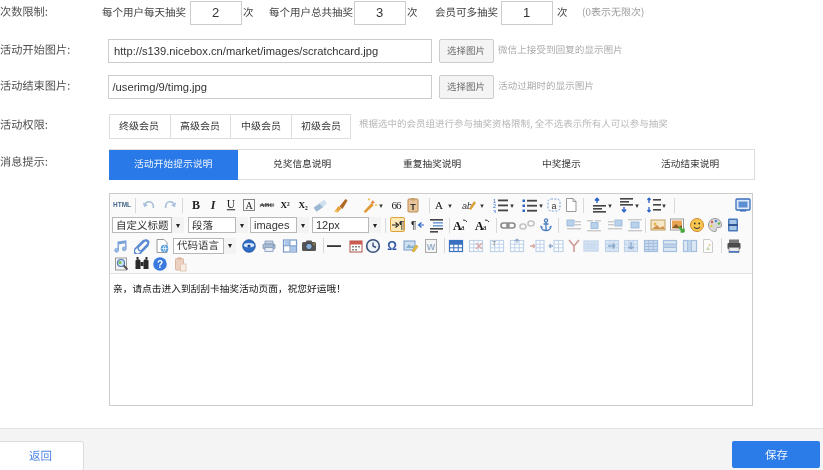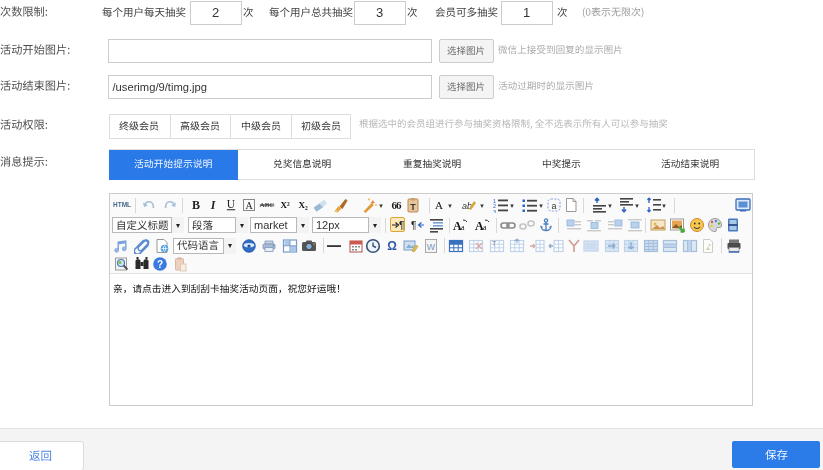--- a/index.html
+++ b/index.html
@@ -71,20 +71,21 @@
 <svg style="position:absolute;left:0.0px;top:42.9px;overflow:visible" width="70" height="13" fill="#4d4d4d">
       <path transform="translate(0.00 10.75) scale(0.01120 -0.01120)" d="M91 774C152 741 236 693 278 662L322 724C279 752 194 798 133 827ZM42 499C103 466 186 418 227 390L269 452C226 480 142 525 83 554ZM65 -16 129 -67C188 26 258 151 311 257L256 306C198 193 119 61 65 -16ZM320 547V475H609V309H392V-79H462V-36H819V-74H891V309H680V475H957V547H680V722C767 737 848 756 914 778L854 836C743 797 540 765 367 747C375 730 385 701 389 683C460 690 535 699 609 710V547ZM462 32V240H819V32Z"></path>
       <path transform="translate(11.20 10.75) scale(0.01120 -0.01120)" d="M89 758V691H476V758ZM653 823C653 752 653 680 650 609H507V537H647C635 309 595 100 458 -25C478 -36 504 -61 517 -79C664 61 707 289 721 537H870C859 182 846 49 819 19C809 7 798 4 780 4C759 4 706 4 650 10C663 -12 671 -43 673 -64C726 -68 781 -68 812 -65C844 -62 864 -53 884 -27C919 17 931 159 945 571C945 582 945 609 945 609H724C726 680 727 752 727 823ZM89 44 90 45V43C113 57 149 68 427 131L446 64L512 86C493 156 448 275 410 365L348 348C368 301 388 246 406 194L168 144C207 234 245 346 270 451H494V520H54V451H193C167 334 125 216 111 183C94 145 81 118 65 113C74 95 85 59 89 44Z"></path>
       <path transform="translate(22.40 10.75) scale(0.01120 -0.01120)" d="M649 703V418H369V461V703ZM52 418V346H288C274 209 223 75 54 -28C74 -41 101 -66 114 -84C299 33 351 189 365 346H649V-81H726V346H949V418H726V703H918V775H89V703H293V461L292 418Z"></path>
       <path transform="translate(33.60 10.75) scale(0.01120 -0.01120)" d="M462 327V-80H531V-36H833V-78H905V327ZM531 31V259H833V31ZM429 407C458 419 501 423 873 452C886 426 897 402 905 381L969 414C938 491 868 608 800 695L740 666C774 622 808 569 838 517L519 497C585 587 651 703 705 819L627 841C577 714 495 580 468 544C443 508 423 484 404 480C413 460 425 423 429 407ZM202 565H316C304 437 281 329 247 241C213 268 178 295 144 319C163 390 184 477 202 565ZM65 292C115 258 168 216 217 174C171 84 112 20 40 -19C56 -33 76 -60 86 -78C162 -31 223 34 271 124C309 87 342 52 364 21L410 82C385 115 347 154 303 193C349 305 377 448 389 630L345 637L333 635H216C229 703 240 770 248 831L178 836C171 774 161 705 148 635H43V565H134C113 462 88 363 65 292Z"></path>
       <path transform="translate(44.80 10.75) scale(0.01120 -0.01120)" d="M375 279C455 262 557 227 613 199L644 250C588 276 487 309 407 325ZM275 152C413 135 586 95 682 61L715 117C618 149 445 188 310 203ZM84 796V-80H156V-38H842V-80H917V796ZM156 29V728H842V29ZM414 708C364 626 278 548 192 497C208 487 234 464 245 452C275 472 306 496 337 523C367 491 404 461 444 434C359 394 263 364 174 346C187 332 203 303 210 285C308 308 413 345 508 396C591 351 686 317 781 296C790 314 809 340 823 353C735 369 647 396 569 432C644 481 707 538 749 606L706 631L695 628H436C451 647 465 666 477 686ZM378 563 385 570H644C608 531 560 496 506 465C455 494 411 527 378 563Z"></path>
       <path transform="translate(56.00 10.75) scale(0.01120 -0.01120)" d="M180 814V481C180 304 166 119 38 -23C57 -36 84 -64 97 -82C189 19 230 141 246 267H668V-80H749V344H254C257 390 258 435 258 481V504H903V581H621V839H542V581H258V814Z"></path>
       <path transform="translate(67.20 10.75) scale(0.01120 -0.01120)" d="M139 390C175 390 205 418 205 460C205 501 175 530 139 530C102 530 73 501 73 460C73 418 102 390 139 390ZM139 -13C175 -13 205 15 205 56C205 98 175 126 139 126C102 126 73 98 73 56C73 15 102 -13 139 -13Z"></path>
     </svg>
 <div style="position:absolute;left:108px;top:39px;width:324px;height:24px;border:1px solid #ccc;background:#fff"></div>
+<div style="position:absolute;left:114px;top:44.5px;font-size:11.2px;color:#333;white-space:pre;">http://s139.nicebox.cn/market/images/scratchcard.jpg</div>
 <div style="position:absolute;left:438.5px;top:38.5px;width:55px;height:24px;border:1px solid #ccc;background:#f4f4f4;border-radius:2px"></div>
 <svg style="position:absolute;left:447.0px;top:44.9px;overflow:visible" width="38" height="11" fill="#666">
       <path transform="translate(0.00 9.12) scale(0.00950 -0.00950)" d="M61 765C119 716 187 646 216 597L278 644C246 692 177 760 118 806ZM446 810C422 721 380 633 326 574C344 565 376 545 390 534C413 562 435 597 455 636H603V490H320V423H501C484 292 443 197 293 144C309 130 331 102 339 83C507 149 557 264 576 423H679V191C679 115 696 93 771 93C786 93 854 93 869 93C932 93 952 125 959 252C938 257 907 268 893 282C890 177 886 163 861 163C847 163 792 163 782 163C756 163 753 166 753 191V423H951V490H678V636H909V701H678V836H603V701H485C498 731 509 763 518 795ZM251 456H56V386H179V83C136 63 90 27 45 -15L95 -80C152 -18 206 34 243 34C265 34 296 5 335 -19C401 -58 484 -68 600 -68C698 -68 867 -63 945 -58C946 -36 958 1 966 20C867 10 715 3 601 3C495 3 411 9 349 46C301 74 278 98 251 100Z"></path>
       <path transform="translate(9.50 9.12) scale(0.00950 -0.00950)" d="M177 839V639H46V569H177V356C124 340 75 326 36 315L55 242L177 281V12C177 -1 172 -5 160 -6C148 -6 109 -7 66 -5C76 -26 85 -57 88 -76C152 -76 191 -75 216 -62C241 -50 250 -29 250 12V305L366 343L356 412L250 379V569H369V639H250V839ZM804 719C768 667 719 621 662 581C610 621 566 667 532 719ZM396 787V719H460C497 652 546 594 604 544C526 497 438 462 353 441C367 426 385 398 393 380C484 407 577 447 660 500C738 446 829 405 928 379C938 399 959 427 974 442C880 462 794 496 720 542C799 602 866 677 909 765L864 790L851 787ZM620 412V324H417V256H620V153H366V85H620V-82H695V85H957V153H695V256H885V324H695V412Z"></path>
       <path transform="translate(19.00 9.12) scale(0.00950 -0.00950)" d="M375 279C455 262 557 227 613 199L644 250C588 276 487 309 407 325ZM275 152C413 135 586 95 682 61L715 117C618 149 445 188 310 203ZM84 796V-80H156V-38H842V-80H917V796ZM156 29V728H842V29ZM414 708C364 626 278 548 192 497C208 487 234 464 245 452C275 472 306 496 337 523C367 491 404 461 444 434C359 394 263 364 174 346C187 332 203 303 210 285C308 308 413 345 508 396C591 351 686 317 781 296C790 314 809 340 823 353C735 369 647 396 569 432C644 481 707 538 749 606L706 631L695 628H436C451 647 465 666 477 686ZM378 563 385 570H644C608 531 560 496 506 465C455 494 411 527 378 563Z"></path>
       <path transform="translate(28.50 9.12) scale(0.00950 -0.00950)" d="M180 814V481C180 304 166 119 38 -23C57 -36 84 -64 97 -82C189 19 230 141 246 267H668V-80H749V344H254C257 390 258 435 258 481V504H903V581H621V839H542V581H258V814Z"></path>
     </svg>
 <svg style="position:absolute;left:498.0px;top:44.0px;overflow:visible" width="125" height="12" fill="#a8a8a8">
       <path transform="translate(0.00 9.22) scale(0.00960 -0.00960)" d="M198 840C162 774 91 693 28 641C40 628 59 600 68 584C140 644 217 734 267 815ZM327 318V202C327 132 318 42 253 -27C266 -36 292 -63 301 -76C376 3 392 116 392 200V258H523V143C523 103 507 87 495 80C505 64 518 33 523 16C537 34 559 53 680 134C674 147 665 171 661 189L585 141V318ZM737 568H859C845 446 824 339 788 248C760 333 740 428 727 528ZM284 446V381H617V392C631 378 647 359 654 349C666 370 678 393 688 417C704 327 724 243 752 168C708 88 649 23 570 -27C584 -40 606 -68 613 -82C684 -34 740 25 784 94C819 22 863 -36 919 -76C930 -58 953 -30 969 -17C907 21 859 84 822 164C875 274 906 407 925 568H961V634H752C765 696 775 762 783 829L713 839C697 684 670 533 617 428V446ZM303 759V519H616V759H561V581H490V840H432V581H355V759ZM219 640C170 534 92 428 17 356C30 340 52 306 60 291C89 320 118 354 147 392V-78H216V492C242 533 266 575 286 617Z"></path>
       <path transform="translate(9.60 9.22) scale(0.00960 -0.00960)" d="M382 531V469H869V531ZM382 389V328H869V389ZM310 675V611H947V675ZM541 815C568 773 598 716 612 680L679 710C665 745 635 799 606 840ZM369 243V-80H434V-40H811V-77H879V243ZM434 22V181H811V22ZM256 836C205 685 122 535 32 437C45 420 67 383 74 367C107 404 139 448 169 495V-83H238V616C271 680 300 748 323 816Z"></path>
@@ -281,21 +282,21 @@
         <path d="M6.5 9.5 L12 2.5 C13 1.5 15 3 14.2 4.2 L9.5 12 Z" fill="#b06a28"></path>
         <path d="M1.5 14.5 L3 12.5 L5 14 L4.5 15.5 Z" fill="#f0c060"></path>
       </svg></div>
 <div style="position:absolute;left:362px;top:197px;width:16px;height:16px"><svg width="16" height="16" viewBox="0 0 16 16">
         <path d="M1.5 14.5 L9.5 6 L11.8 8.2 L3.5 16 Z" fill="#e09a3a"></path>
         <path d="M10.8 2.8 L11.5 4.5 L13.2 5.2 L11.5 5.9 L10.8 7.6 L10.1 5.9 L8.4 5.2 L10.1 4.5 Z" fill="#e87f35"></path>
         <path d="M14 6.5 L14.4 7.6 L15.5 8 L14.4 8.4 L14 9.5 L13.6 8.4 L12.5 8 L13.6 7.6 Z" fill="#f0b43c"></path>
         <circle cx="7" cy="2.5" r="1" fill="#f0b43c"></circle>
       </svg></div>
 <div style="position:absolute;left:381px;top:205px;transform:translate(-50%,-50%);font-family:'Liberation Sans';font-size:7px;color:#333;line-height:1;">▾</div>
-<div style="position:absolute;left:396px;top:205px;transform:translate(-50%,-50%);font-family:'Liberation Serif';font-size:11px;color:#1a1a1a;line-height:1;font-weight:bold;letter-spacing:-1px;">66</div>
+<div style="position:absolute;left:396px;top:205px;transform:translate(-50%,-50%);font-family:'Liberation Serif';font-size:11px;color:#1a1a1a;line-height:1;font-weight:normal;letter-spacing:-1px;">66</div>
 <div style="position:absolute;left:405px;top:197px;width:16px;height:16px"><svg width="16" height="16" viewBox="0 0 16 16">
         <rect x="3" y="2" width="10" height="13" rx="1" fill="#e8c49a" stroke="#b98a50" stroke-width="1"></rect>
         <rect x="6" y="1" width="4" height="2.5" fill="#c9a06a"></rect>
         <text x="8" y="13" font-size="9" text-anchor="middle" font-family="Liberation Sans" fill="#333" font-weight="bold">T</text>
       </svg></div>
 <div style="position:absolute;left:429px;top:197.5px;width:1px;height:15px;background:#d8d8d8;width:1px"></div>
 <div style="position:absolute;left:439px;top:205px;transform:translate(-50%,-50%);font-family:'Liberation Serif';font-size:11px;color:#111;line-height:1;">A</div>
 <div style="position:absolute;left:450px;top:205px;transform:translate(-50%,-50%);font-family:'Liberation Sans';font-size:7px;color:#333;line-height:1;">▾</div>
 <div style="position:absolute;left:461px;top:197px;width:16px;height:16px"><svg width="16" height="16" viewBox="0 0 16 16">
         <text x="1" y="12" font-size="9" font-family="Liberation Sans" font-style="italic" fill="#333">ab</text>
@@ -369,21 +370,21 @@
 <div style="position:absolute;left:188px;top:217px;width:60px;height:16px;border:1px solid #b8b8b8;background:#fff"></div>
 <div style="position:absolute;left:235px;top:217px;width:13px;height:16px;border-left:1px solid #b8b8b8;background:#f3f3f3"></div>
 <div style="position:absolute;left:242px;top:225.5px;transform:translate(-50%,-50%);font-family:'Liberation Sans';font-size:8px;color:#222;line-height:1;">▾</div>
 <svg style="position:absolute;left:192.0px;top:218.8px;overflow:visible" width="21" height="13" fill="#333">
       <path transform="translate(0.00 10.08) scale(0.01050 -0.01050)" d="M538 803V682C538 609 522 520 423 454C438 445 466 420 476 406C585 479 608 591 608 680V738H748V550C748 482 761 456 828 456C840 456 889 456 903 456C922 456 943 457 954 461C952 476 950 501 949 519C937 516 915 515 902 515C890 515 846 515 834 515C820 515 817 522 817 549V803ZM467 386V321H540L501 310C533 226 577 152 634 91C565 38 483 2 393 -20C408 -35 425 -64 433 -84C528 -57 614 -17 687 41C750 -12 826 -52 913 -77C924 -58 944 -28 961 -13C876 7 802 43 739 90C807 160 858 252 887 372L840 389L827 386ZM563 321H797C772 248 734 187 685 137C632 189 591 251 563 321ZM118 751V168L33 157L46 85L118 97V-66H191V109L435 150L431 215L191 179V324H415V392H191V529H416V596H191V705C278 728 373 757 445 790L383 846C321 813 214 775 120 750Z"></path>
       <path transform="translate(10.50 10.08) scale(0.01050 -0.01050)" d="M62 -18 116 -76C178 -2 250 96 307 180L261 233C198 143 117 42 62 -18ZM109 579C165 550 241 503 278 473L323 530C285 560 208 603 152 630ZM41 385C101 358 175 313 212 282L257 339C220 371 143 413 85 437ZM520 651C477 576 398 481 294 412C311 402 334 381 347 366C388 396 425 429 458 463C494 428 537 393 584 362C494 313 392 276 298 255C312 240 329 212 336 193L403 213V-80H474V-37H791V-80H865V219H422C499 245 576 279 648 322C737 269 835 227 927 201C938 219 958 247 974 263C887 285 795 320 711 363C785 415 848 478 891 550L844 579L831 576H553C568 596 582 616 594 636ZM474 23V159H791V23ZM784 517C748 474 701 434 647 399C590 433 539 472 502 511L507 517ZM61 770V703H288V618H361V703H633V618H706V703H941V770H706V840H633V770H361V840H288V770Z"></path>
     </svg>
 <div style="position:absolute;left:250px;top:217px;width:59px;height:16px;border:1px solid #b8b8b8;background:#fff"></div>
 <div style="position:absolute;left:296px;top:217px;width:13px;height:16px;border-left:1px solid #b8b8b8;background:#f3f3f3"></div>
 <div style="position:absolute;left:303px;top:225.5px;transform:translate(-50%,-50%);font-family:'Liberation Sans';font-size:8px;color:#222;line-height:1;">▾</div>
-<div style="position:absolute;left:254px;top:218.5px;font-size:11px;color:#333;white-space:pre;">market</div>
+<div style="position:absolute;left:254px;top:218.5px;font-size:11px;color:#333;white-space:pre;">images</div>
 <div style="position:absolute;left:312px;top:217px;width:69px;height:16px;border:1px solid #b8b8b8;background:#fff"></div>
 <div style="position:absolute;left:368px;top:217px;width:13px;height:16px;border-left:1px solid #b8b8b8;background:#f3f3f3"></div>
 <div style="position:absolute;left:375px;top:225.5px;transform:translate(-50%,-50%);font-family:'Liberation Sans';font-size:8px;color:#222;line-height:1;">▾</div>
 <div style="position:absolute;left:316px;top:218.5px;font-size:11px;color:#333;white-space:pre;">12px</div>
 <div style="position:absolute;left:385px;top:217.5px;width:1px;height:15px;background:#d8d8d8;width:1px"></div>
 <div style="position:absolute;left:390px;top:216.5px;width:16px;height:17px;background:#fde9b8;border:1px solid #e0a33c;border-radius:2px;width:15px;height:15px"></div>
 <div style="position:absolute;left:390px;top:217px;width:16px;height:16px"><svg width="16" height="16" viewBox="0 0 16 16">
         <path d="M2 8 L7 8 M5.5 5.5 L8.5 8 L5.5 10.5" stroke="#222" stroke-width="1.2" fill="none"></path>
         <text x="9" y="12" font-size="10" font-family="Liberation Sans" fill="#222">¶</text>
       </svg></div>

